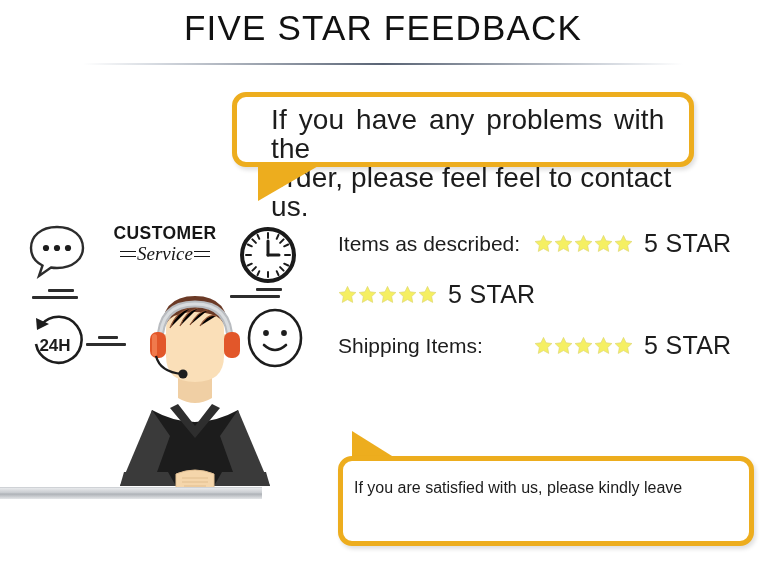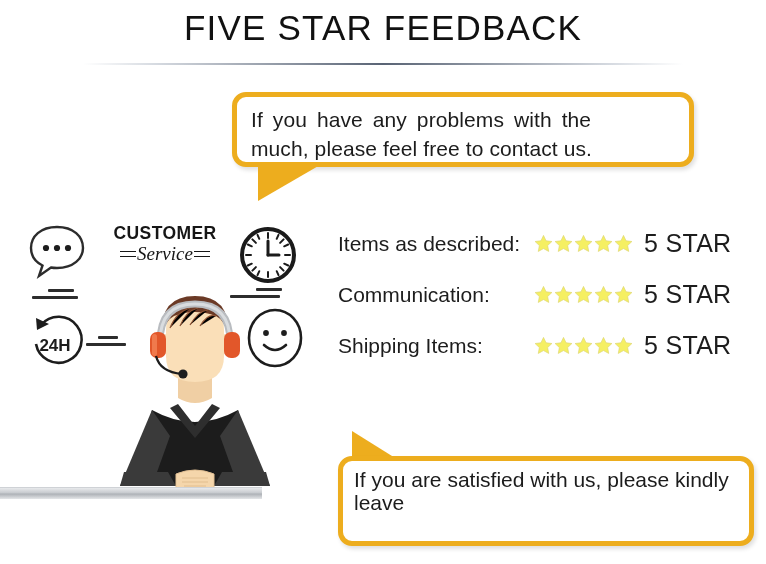--- a/index.html
+++ b/index.html
@@ -60,44 +60,45 @@
     font-family: "Liberation Sans", sans-serif;
   }
   #bubble-top {
     left: 232px;
     top: 92px;
     width: 462px;
     height: 75px;
   }
   #bubble-top .bubble-text {
     padding: 8px 12px 0 14px;
-    font-size: 21px;
+    font-size: 28px;
     line-height: 29px;
     letter-spacing: 0.1px;
+    margin-left: 20px;
   }
   #bubble-top .bline1 { word-spacing: 4px; }
   #bubble-top-tail {
     position: absolute;
     left: 258px;
     top: 165px;
     width: 0;
     height: 0;
     border-left: 0 solid transparent;
     border-right: 62px solid transparent;
     border-top: 36px solid #edad1e;
   }
   #bubble-bottom {
     left: 338px;
     top: 456px;
     width: 416px;
     height: 90px;
   }
   #bubble-bottom .bubble-text {
-    padding: 7px 10px 0 11px;
-    font-size: 21px;
+    padding: 15px 10px 0 11px;
+    font-size: 16px;
     line-height: 23px;
   }
   #bubble-bottom-tail {
     position: absolute;
     left: 352px;
     top: 431px;
     width: 0;
     height: 0;
     border-left: 0 solid transparent;
     border-right: 48px solid transparent;
@@ -201,21 +202,21 @@
 <body>
 
 <div id="banner">
 
   <div id="page-title">FIVE STAR FEEDBACK</div>
   <div id="title-divider"></div>
 
   <div class="bubble" id="bubble-top">
     <div class="bubble-text">
       <div class="bline1">If you have any problems with the</div>
-      <div>much, please feel free to contact us.</div>
+      <div>order, please feel feel to contact us.</div>
     </div>
   </div>
   <div id="bubble-top-tail"></div>
 
   <div id="bubble-bottom-tail"></div>
   <div class="bubble" id="bubble-bottom">
     <div class="bubble-text">
       <div>If you are satisfied with us, please kindly leave</div>
     </div>
   </div>
@@ -238,21 +239,20 @@
             <polygon points="12,1.8 15.2,8.6 22.6,9.5 17.2,14.6 18.6,22 12,18.4 5.4,22 6.8,14.6 1.4,9.5 8.8,8.6" fill="#f5ef62" stroke="#ded873" stroke-width="0.9"></polygon>
           </svg>
         <svg class="star" viewBox="0 0 24 24">
             <polygon points="12,1.8 15.2,8.6 22.6,9.5 17.2,14.6 18.6,22 12,18.4 5.4,22 6.8,14.6 1.4,9.5 8.8,8.6" fill="#f5ef62" stroke="#ded873" stroke-width="0.9"></polygon>
           </svg>
       </div>
       <div class="rating-score">5 STAR</div>
     </div>
 
     <div class="rating-row">
-      <div class="rating-label">Communication:</div>
       <div class="rating-stars">
         <svg class="star" viewBox="0 0 24 24">
             <polygon points="12,1.8 15.2,8.6 22.6,9.5 17.2,14.6 18.6,22 12,18.4 5.4,22 6.8,14.6 1.4,9.5 8.8,8.6" fill="#f5ef62" stroke="#ded873" stroke-width="0.9"></polygon>
           </svg>
         <svg class="star" viewBox="0 0 24 24">
             <polygon points="12,1.8 15.2,8.6 22.6,9.5 17.2,14.6 18.6,22 12,18.4 5.4,22 6.8,14.6 1.4,9.5 8.8,8.6" fill="#f5ef62" stroke="#ded873" stroke-width="0.9"></polygon>
           </svg>
         <svg class="star" viewBox="0 0 24 24">
             <polygon points="12,1.8 15.2,8.6 22.6,9.5 17.2,14.6 18.6,22 12,18.4 5.4,22 6.8,14.6 1.4,9.5 8.8,8.6" fill="#f5ef62" stroke="#ded873" stroke-width="0.9"></polygon>
           </svg>

